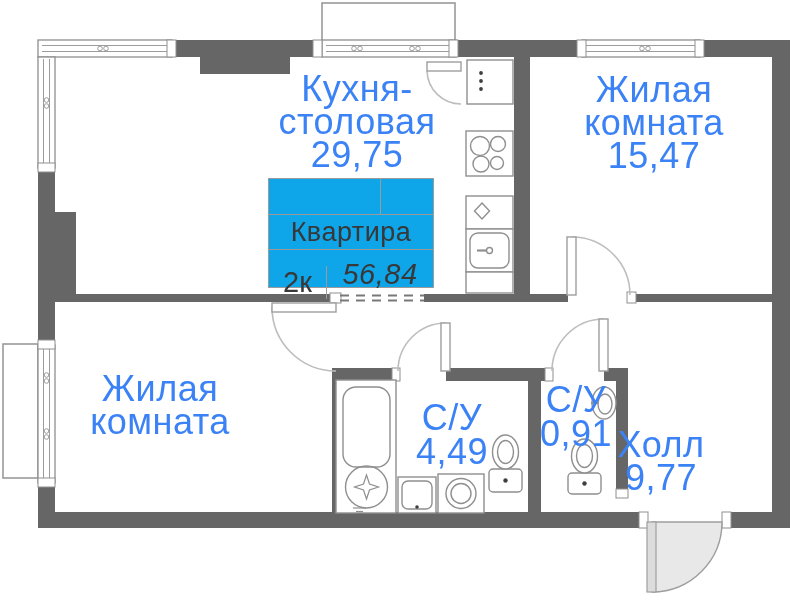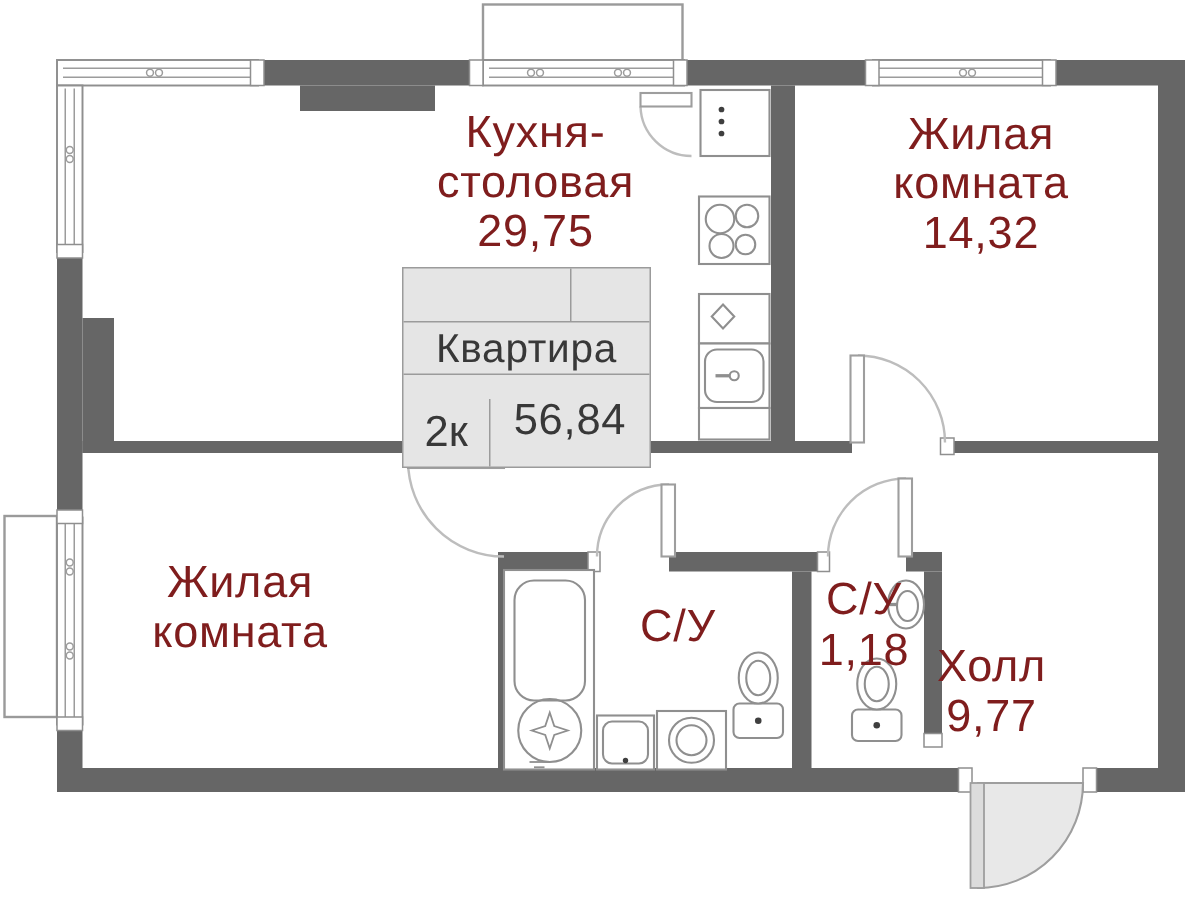--- a/index.html
+++ b/index.html
@@ -1,33 +1,33 @@
 <!DOCTYPE html>
 <html><head>
 <meta charset="utf-8">
 <style>
   html,body{margin:0;padding:0;background:#fff;}
   .plan{position:relative;width:794px;height:600px;background:#fff;overflow:hidden;
         font-family:"Liberation Sans","DejaVu Sans",sans-serif;color:#383838;}
   .plan svg{position:absolute;left:0;top:0;}
   .room-label{position:absolute;transform:translateX(-50%);text-align:center;
-        font-size:30px;line-height:33px;letter-spacing:.5px;white-space:nowrap;color:#7f1d1d;}
+        font-size:36px;line-height:33px;letter-spacing:.5px;white-space:nowrap;color:#3b82f6;}
   .room-label.small{line-height:34px;}
-  .title-block{position:absolute;left:268px;top:178px;width:166px;height:134px;
-        background:#e5e5e5;border:1.5px solid #9b9b9b;box-sizing:border-box;
+  .title-block{position:absolute;left:268px;top:178px;width:166px;height:110px;
+        background:#0ea5e9;border:1.5px solid #9b9b9b;box-sizing:border-box;
         display:flex;flex-direction:column;}
   .tb-row1{flex:0 0 36px;display:flex;border-bottom:1.5px solid #9b9b9b;box-sizing:border-box;}
   .tb-row1 .c1{flex:0 0 112px;border-right:1.5px solid #9b9b9b;box-sizing:border-box;}
   .tb-row1 .c2{flex:1;}
   .tb-row2{flex:0 0 35px;display:flex;align-items:center;justify-content:center;
         border-bottom:1.5px solid #9b9b9b;box-sizing:border-box;font-size:27px;letter-spacing:.5px;}
   .tb-row3{flex:1;display:flex;font-size:29px;}
   .tb-row3 .k{flex:0 0 58px;border-right:1.5px solid #9b9b9b;box-sizing:border-box;
         display:flex;align-items:center;justify-content:center;margin-top:16px;}
-  .tb-row3 .a{flex:1;display:flex;align-items:center;justify-content:center;letter-spacing:.5px;}
+  .tb-row3 .a{flex:1;display:flex;align-items:center;justify-content:center;letter-spacing:.5px;font-style:italic;}
 </style>
 </head>
 <body>
 
 <div class="plan">
 
   <svg width="794" height="600" viewBox="0 0 794 600">
 
     <g fill="#ffffff" stroke="#9a9a9a" stroke-width="1.6">
       <rect x="322" y="3" width="133" height="38"></rect>
@@ -199,35 +199,36 @@
 
   <div class="room-label" style="left:357px;top:72px">
     <div>Кухня-</div>
     <div>столовая</div>
     <div>29,75</div>
   </div>
 
   <div class="room-label" style="left:654px;top:73px">
     <div>Жилая</div>
     <div>комната</div>
-    <div>14,32</div>
+    <div>15,47</div>
   </div>
 
   <div class="room-label" style="left:160px;top:372px">
     <div>Жилая</div>
     <div>комната</div>
   </div>
 
   <div class="room-label small" style="left:452px;top:401px">
     <div>С/У</div>
+    <div>4,49</div>
   </div>
 
   <div class="room-label small" style="left:576px;top:383px">
     <div>С/У</div>
-    <div>1,18</div>
+    <div>0,91</div>
   </div>
 
   <div class="room-label" style="left:661px;top:428px">
     <div>Холл</div>
     <div>9,77</div>
   </div>
 
   <div class="title-block">
     <div class="tb-row1">
       <div class="c1"></div>

